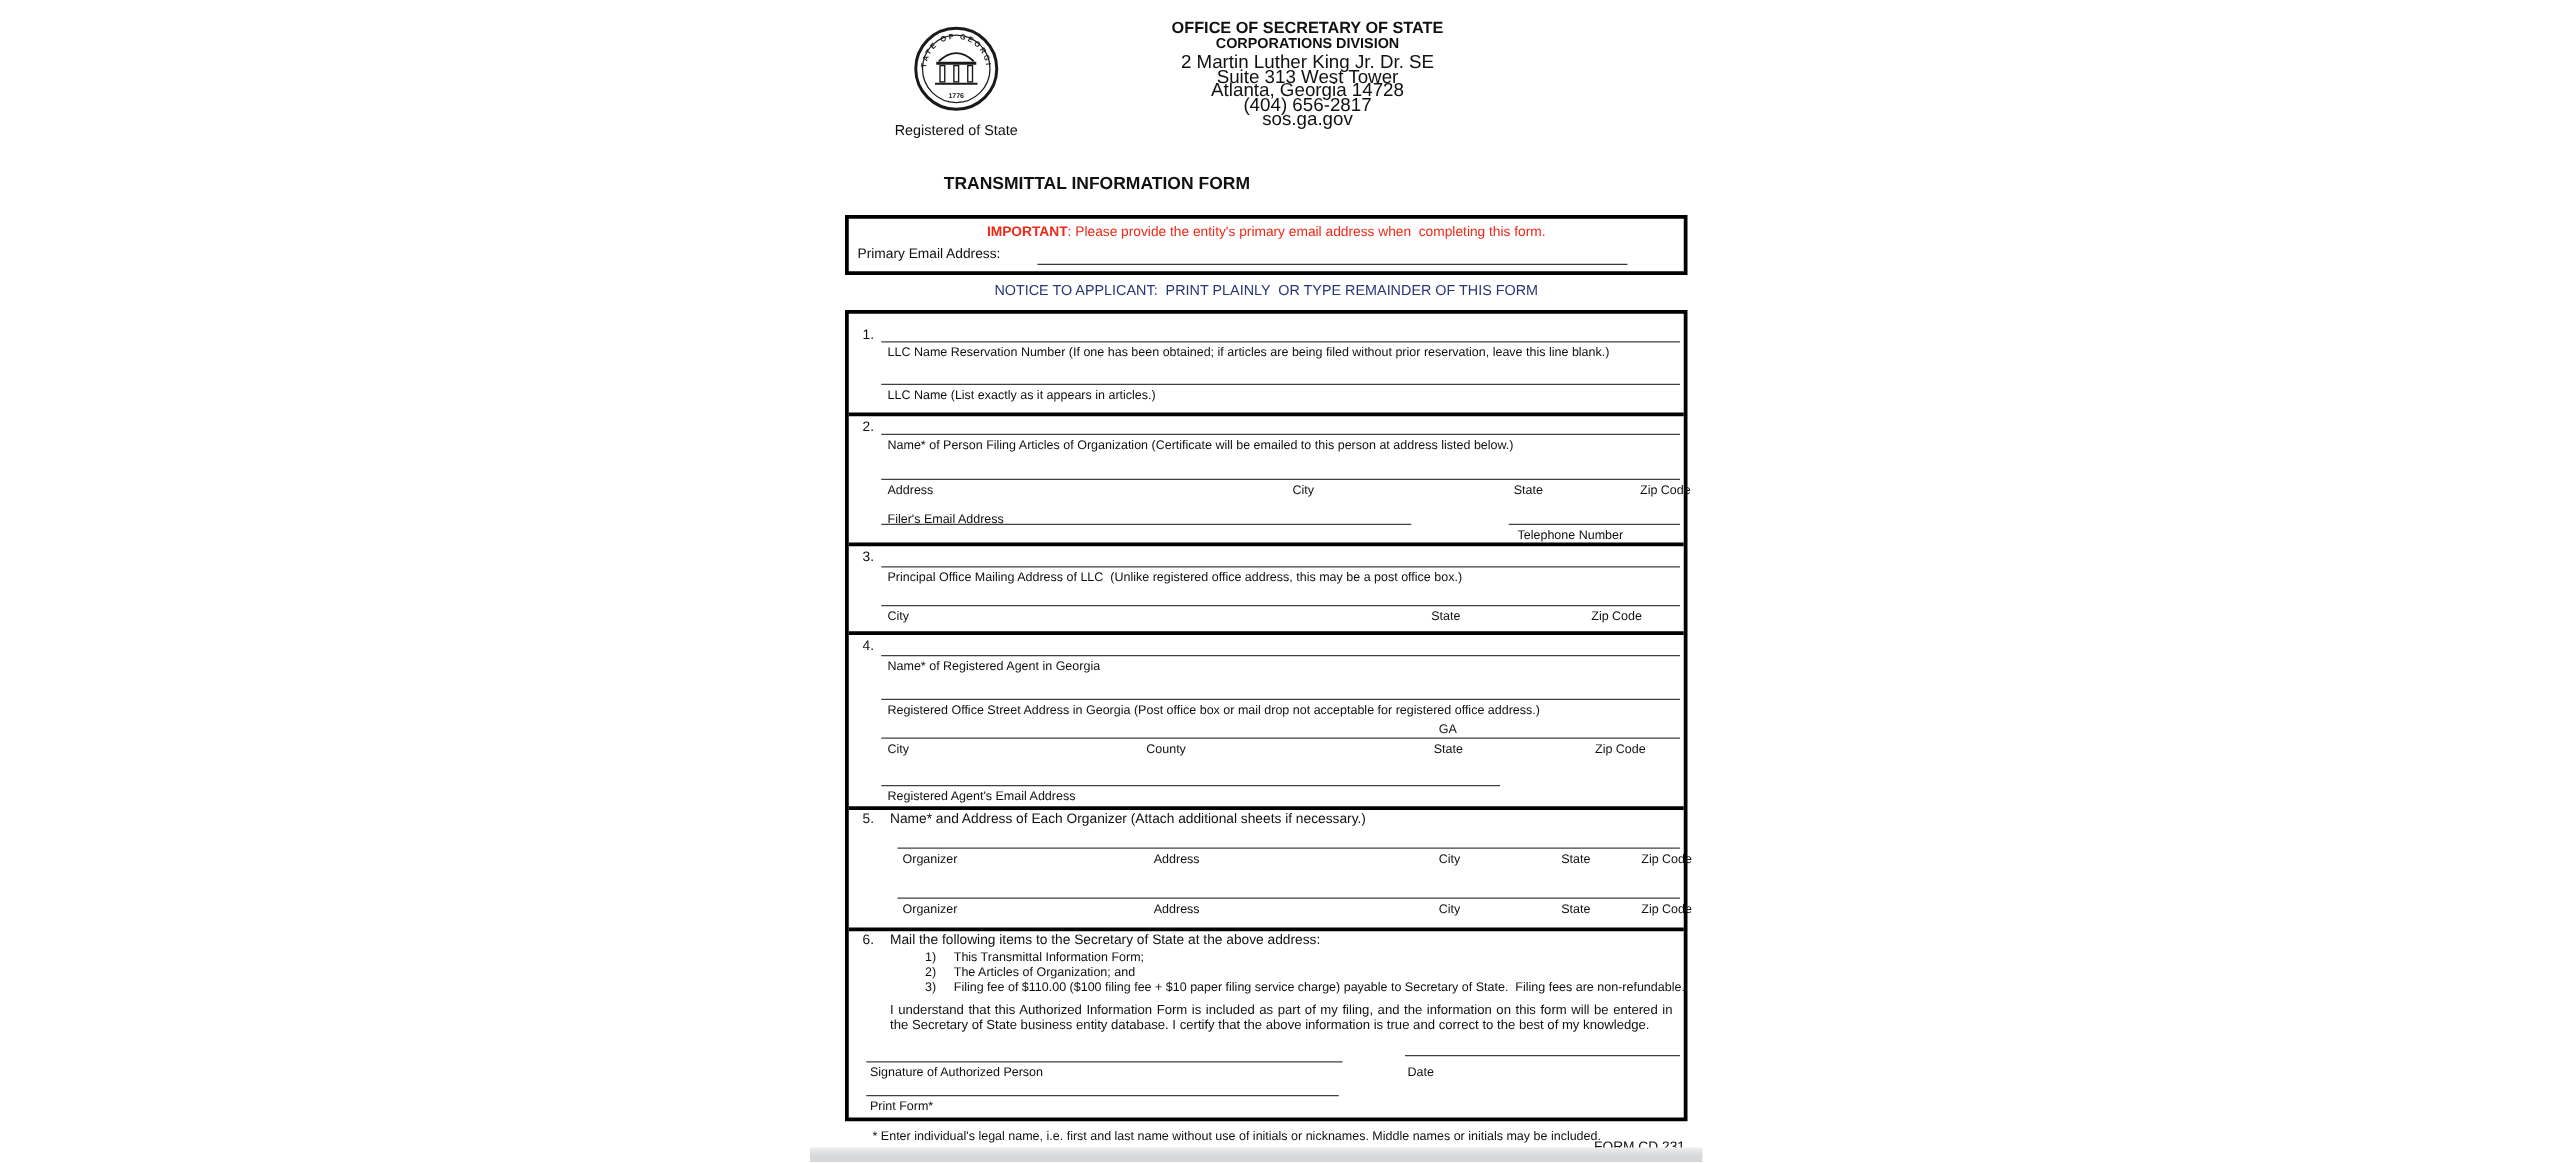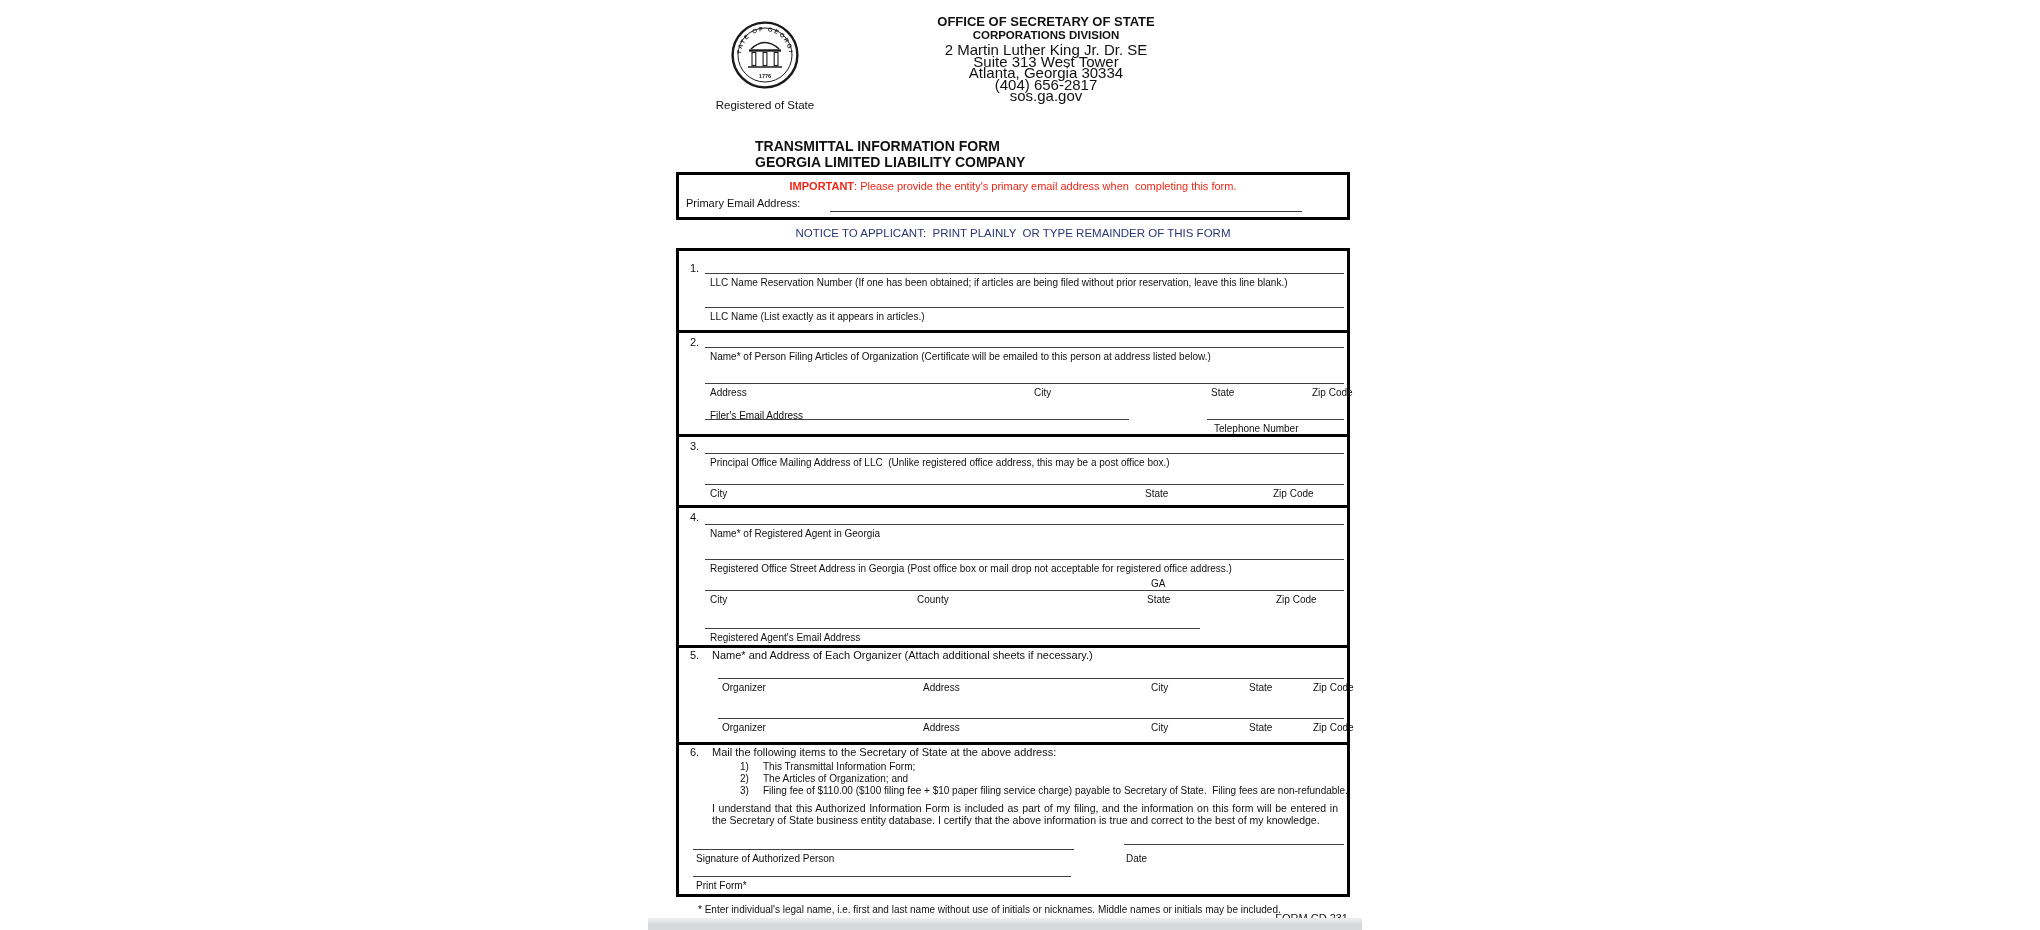--- a/index.html
+++ b/index.html
@@ -54,28 +54,27 @@
       <line x1="18" y1="47" x2="52" y2="47" stroke="#1a1a1a" stroke-width="1.6"></line>
       <text x="35" y="58" font-size="5.6" text-anchor="middle" font-weight="bold">1776</text>
     </svg>
     <div class="seal-caption">Registered of State</div>
 
     <div class="agency">
       <div class="office">OFFICE OF SECRETARY OF STATE</div>
       <div class="division">CORPORATIONS DIVISION</div>
       <div class="addr">2 Martin Luther King Jr. Dr. SE</div>
       <div class="addr">Suite 313 West Tower</div>
-      <div class="addr">Atlanta, Georgia 30334</div>
+      <div class="addr">Atlanta, Georgia 14728</div>
       <div class="addr">(404) 656-2817</div>
       <div class="addr">sos.ga.gov</div>
     </div>
 
     <div class="title">
       <div>TRANSMITTAL INFORMATION FORM</div>
-      <div>GEORGIA LIMITED LIABILITY COMPANY</div>
     </div>
 
     <div class="imp-box">
       <div class="imp-line"><span class="imp-label">IMPORTANT</span><span>: Please provide the entity's primary email address when  completing this form.</span></div>
       <div class="pe-label">Primary Email Address:</div>
       <div class="pe-line"></div>
     </div>
 
     <div class="notice">NOTICE TO APPLICANT:  PRINT PLAINLY  OR TYPE REMAINDER OF THIS FORM</div>
 

